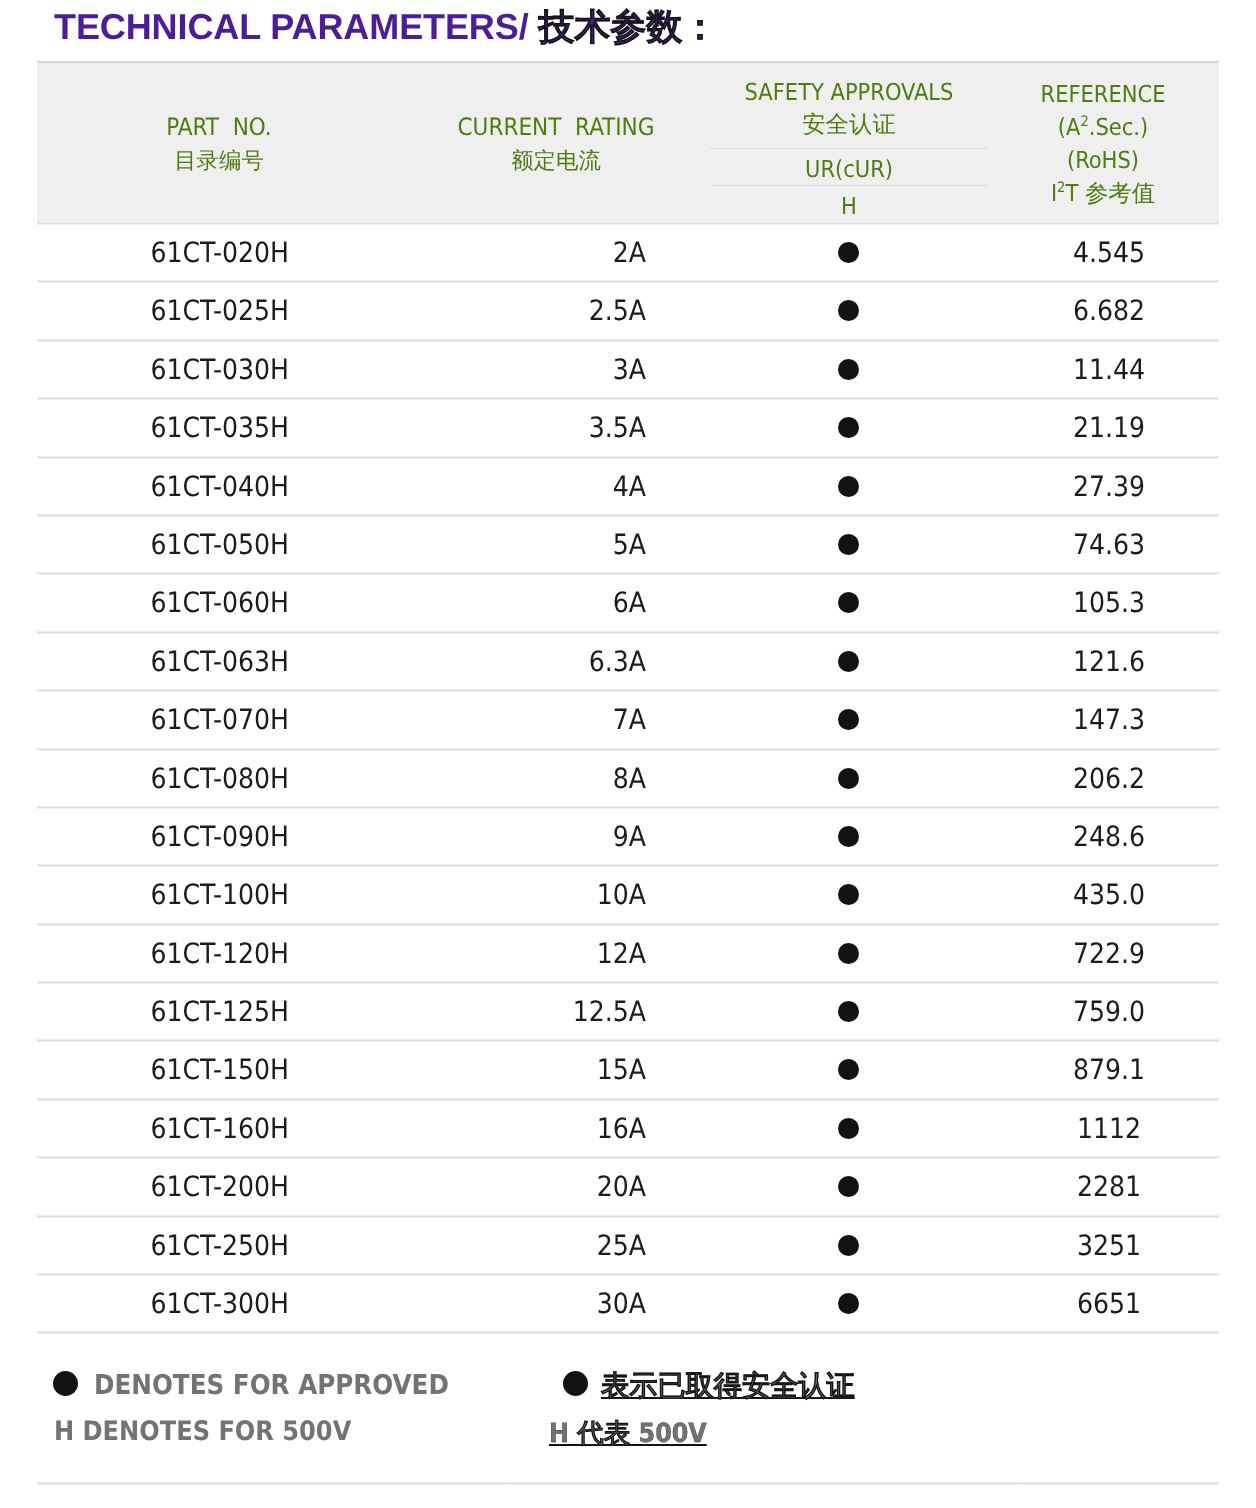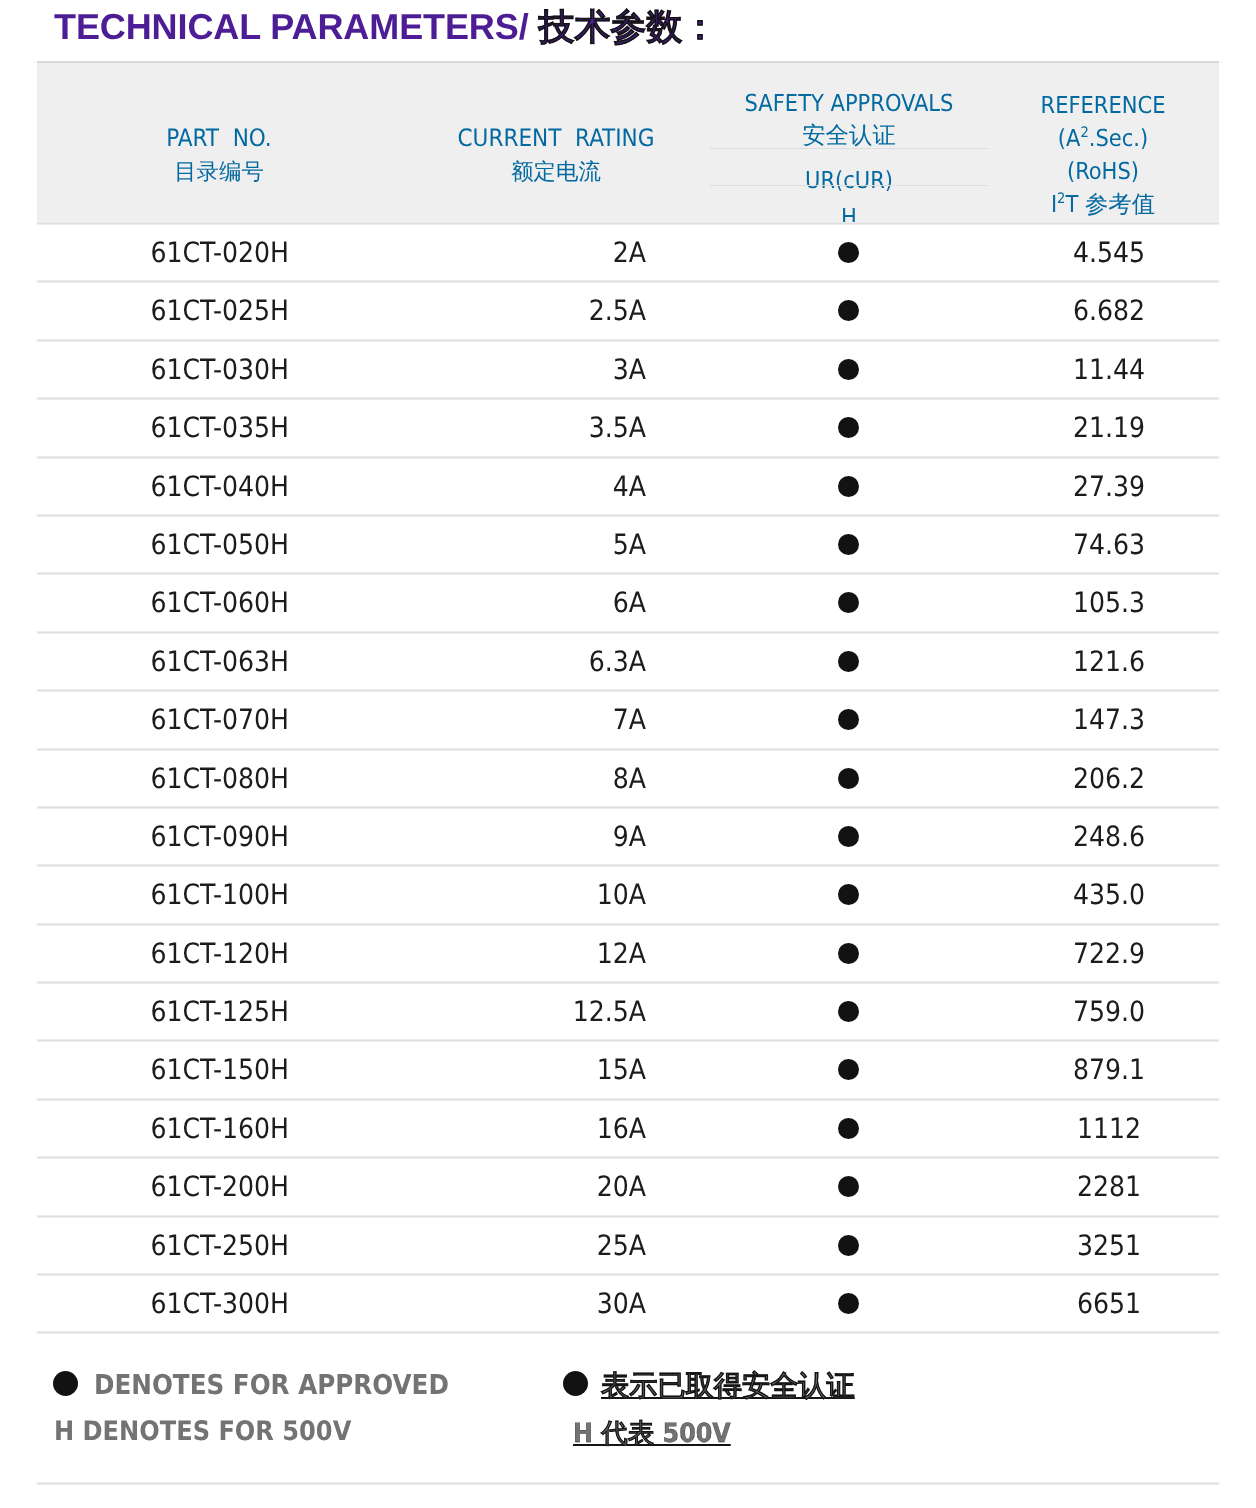--- a/index.html
+++ b/index.html
@@ -48,22 +48,21 @@
   .thead {
     position: relative;
     height: 161px;
     background: #efefef;
     border-top: 2px solid #d9d9d9;
     box-sizing: border-box;
   }
   .hgroup {
     position: absolute;
     text-align: center;
-    color: #0369a1;
-    margin-top: 11px;
+    color: #4d7c0f;
   }
   .hline {
     font-size: 24px;
     font-family: "DejaVu Sans Condensed", "DejaVu Sans", sans-serif;
     line-height: 33px;
     white-space: nowrap;
   }
   .hgroup.narrow .hline { font-size: 23.4px; }
   .hline.cjk { font-size: 22.4px; line-height: 35px; }
   .hline.cjk.sa-cjk { line-height: 30px; }
@@ -322,17 +321,17 @@
     <div class="bottom-rule"></div>
   </div>
 
   <div class="notes">
     <span class="note-dot" style="left:16px; top:40px;"></span>
     <div class="note-line" style="left:57px; top:40px;">DENOTES FOR APPROVED</div>
     <div class="note-line en2" style="left:17px; top:86px;">H DENOTES FOR 500V</div>
 
     <span class="note-dot" style="left:526px; top:40px;"></span>
     <div class="note-line zh" style="left:564px; top:40px;">表示已取得安全认证</div>
-    <div class="note-line zh mix" style="left:536px; top:88px;">H 代表 500V</div>
+    <div class="note-line zh mix" style="left:512px; top:88px;">H 代表 500V</div>
   </div>
 
   <div class="final-rule"></div>
 </div>
 
 </body></html>

